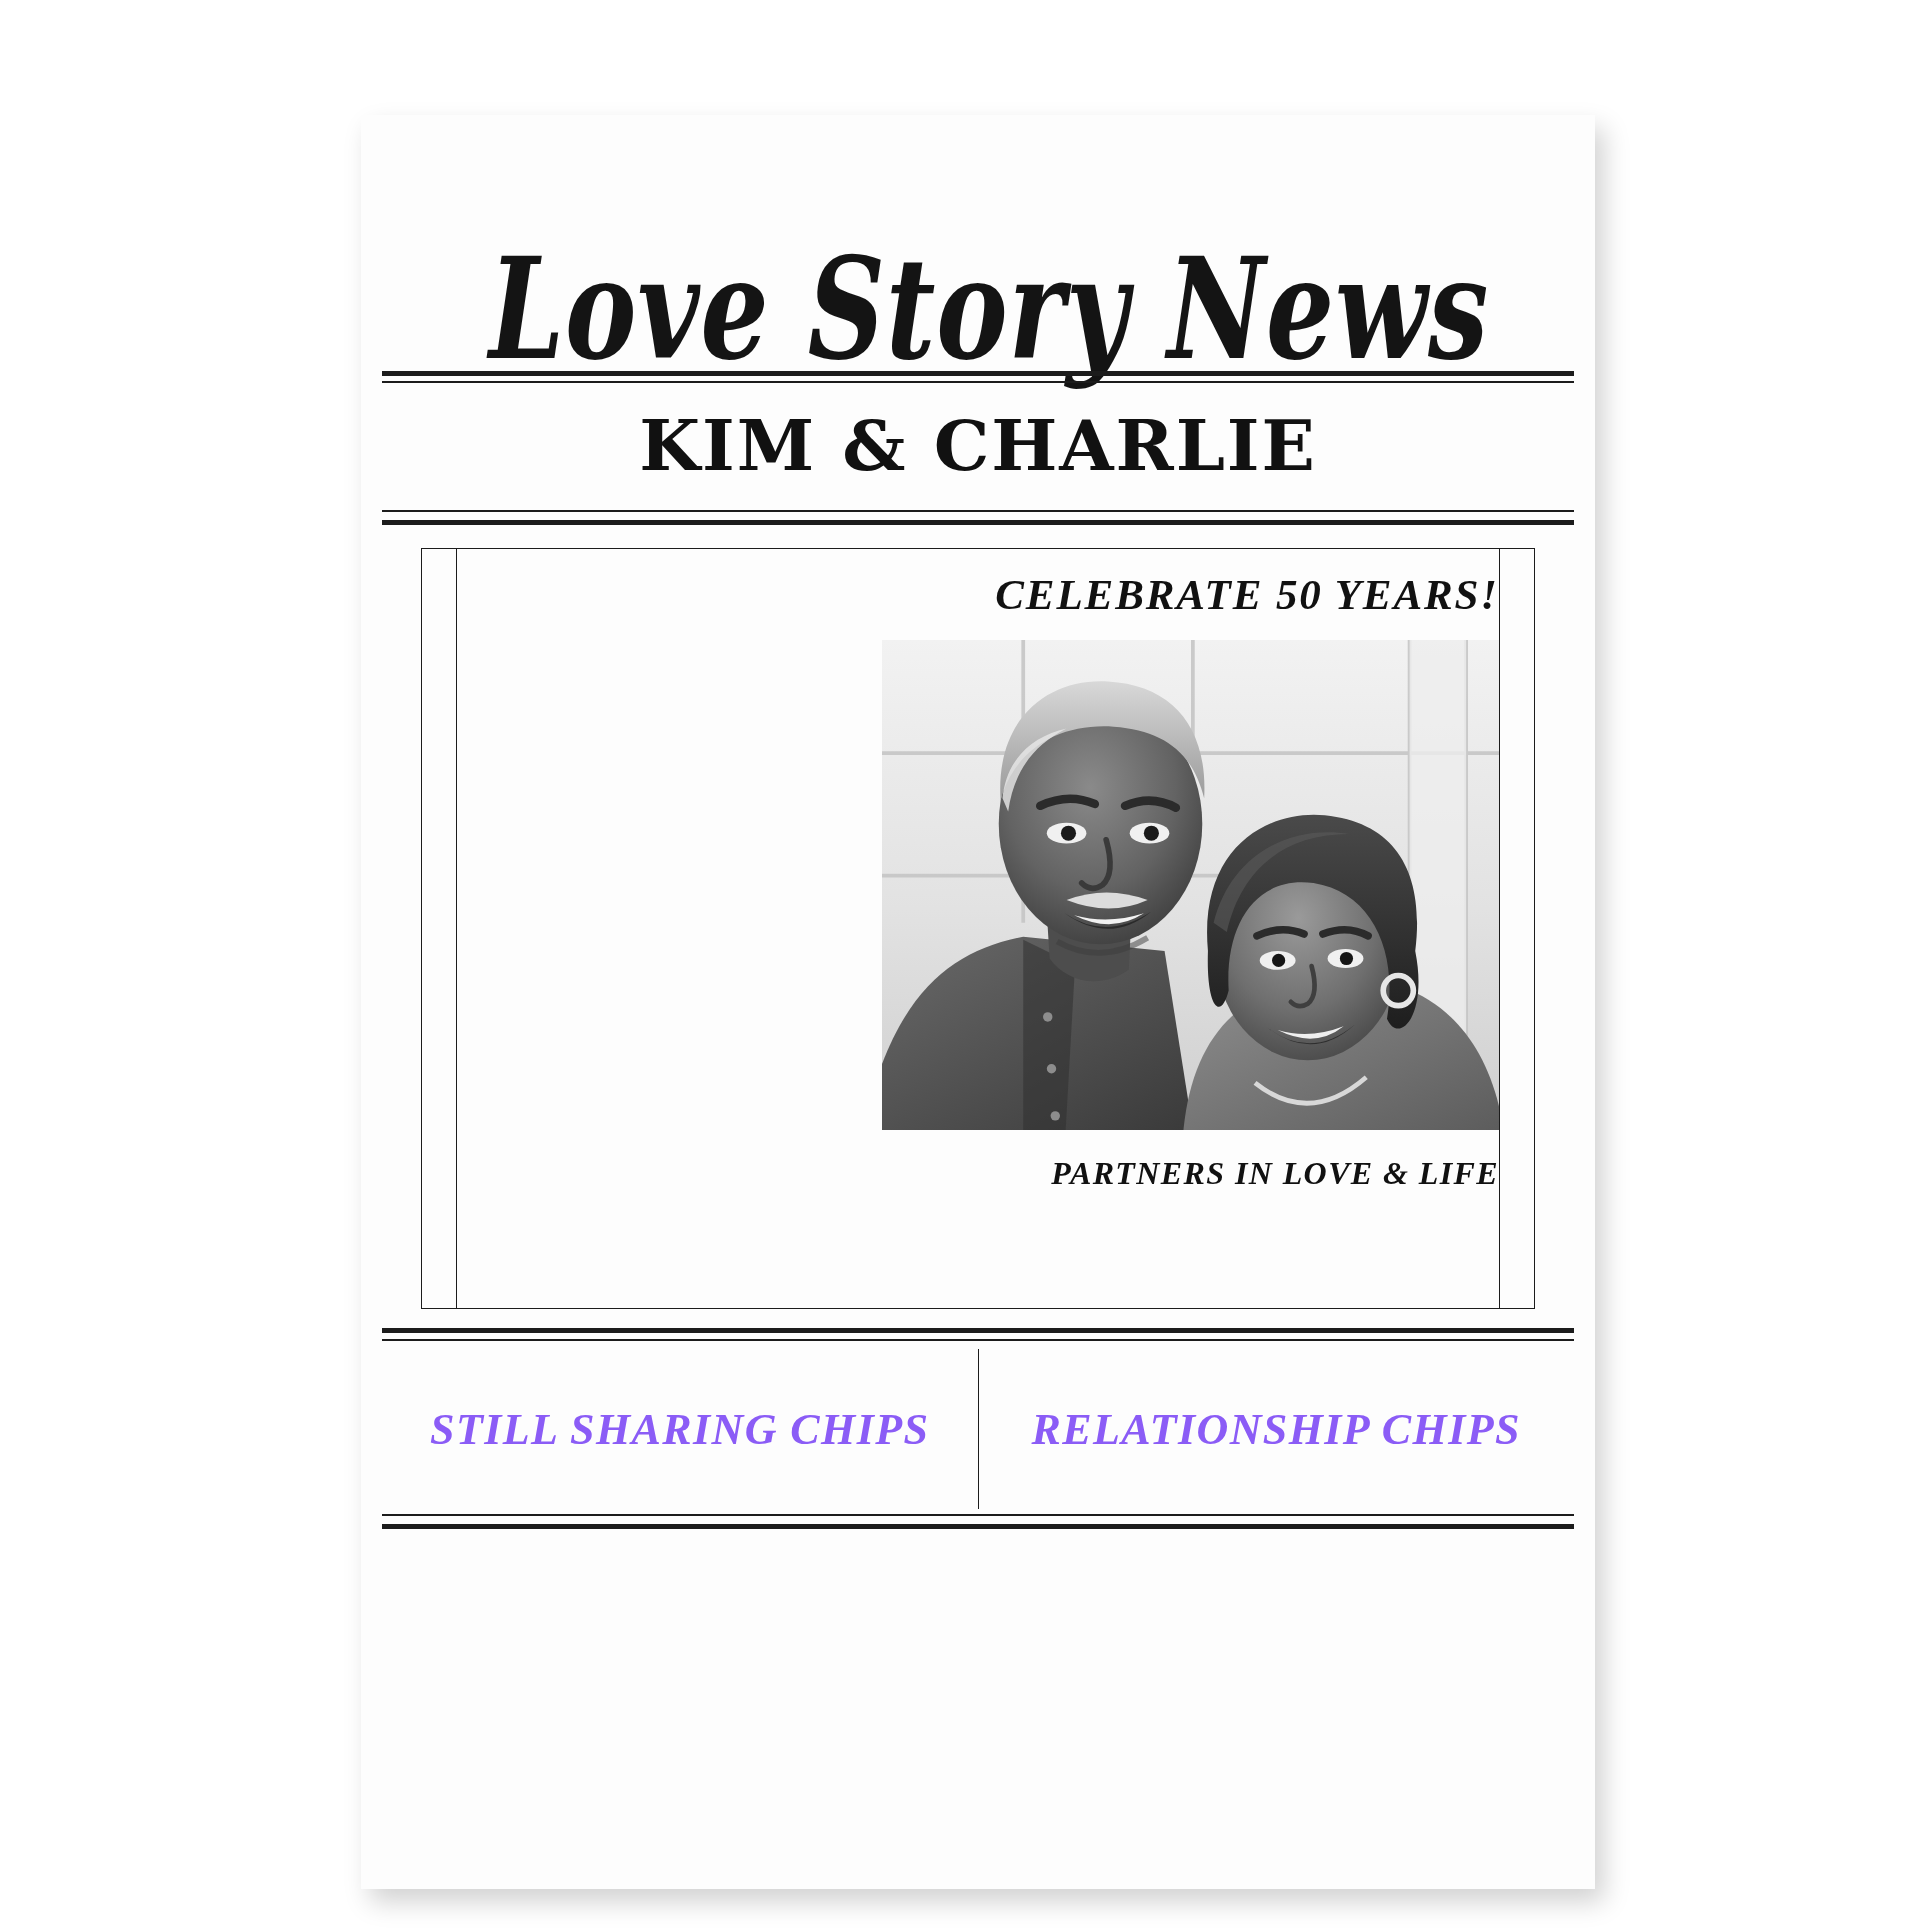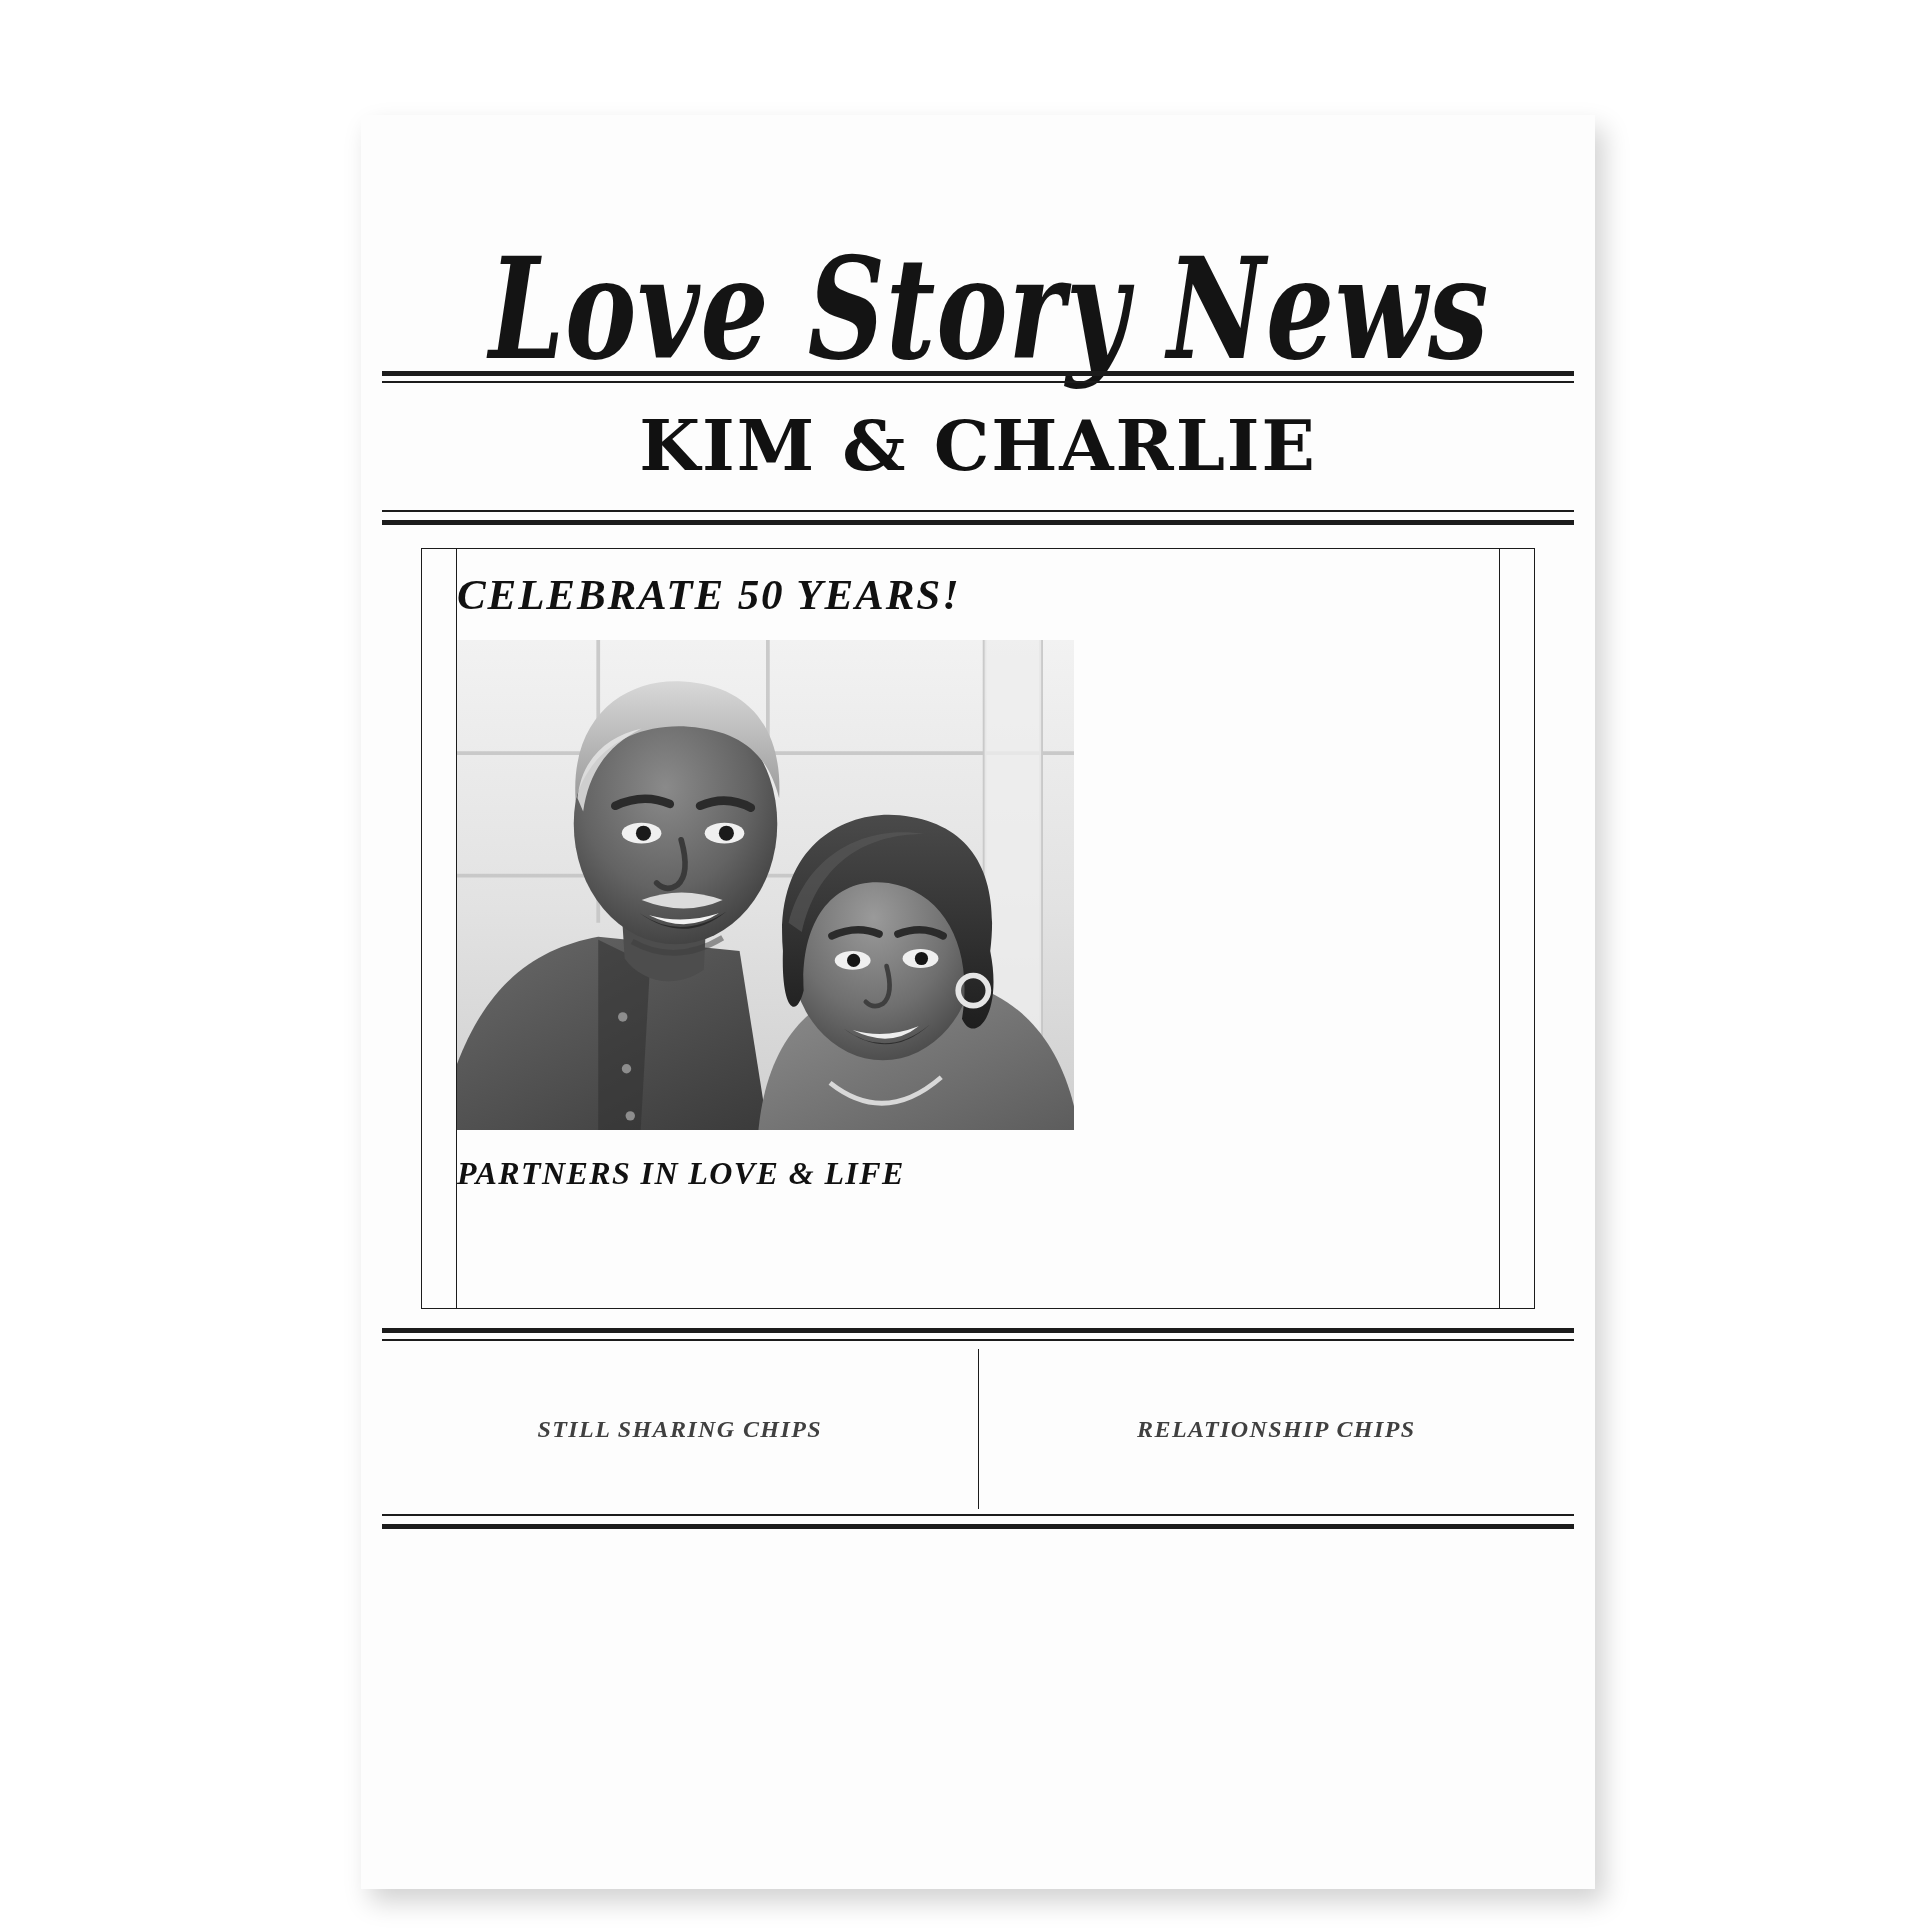--- a/index.html
+++ b/index.html
@@ -102,21 +102,21 @@
     position: absolute;
     left: 34px;
     right: 34px;
     top: 0;
     bottom: 0;
     border-left: 1.9px solid #1c1c1c;
     border-right: 1.9px solid #1c1c1c;
     box-sizing: border-box;
     display: flex;
     flex-direction: column;
-    align-items: flex-start;
+    align-items: flex-end;
   }
 
   .kicker {
     font-family: "Liberation Serif", serif;
     font-style: italic;
     font-weight: 700;
     font-size: 43px;
     letter-spacing: 1.9px;
     color: #111111;
     margin-top: 21px;
@@ -159,23 +159,23 @@
     display: flex;
     align-items: center;
     justify-content: center;
     text-align: center;
   }
   .lower-col.left { border-right: 1.9px solid #1c1c1c; }
   .lower-col .txt {
     font-family: "Liberation Serif", serif;
     font-style: italic;
     font-weight: 700;
-    font-size: 24px;
+    font-size: 44px;
     letter-spacing: 1.4px;
-    color: #404040;
+    color: #8b5cf6;
     line-height: 1.25;
   }
 
   
   .photo svg { display: block; width: 100%; height: 100%; }
 </style>
 </head>
 <body>
 
 <div class="stage">

